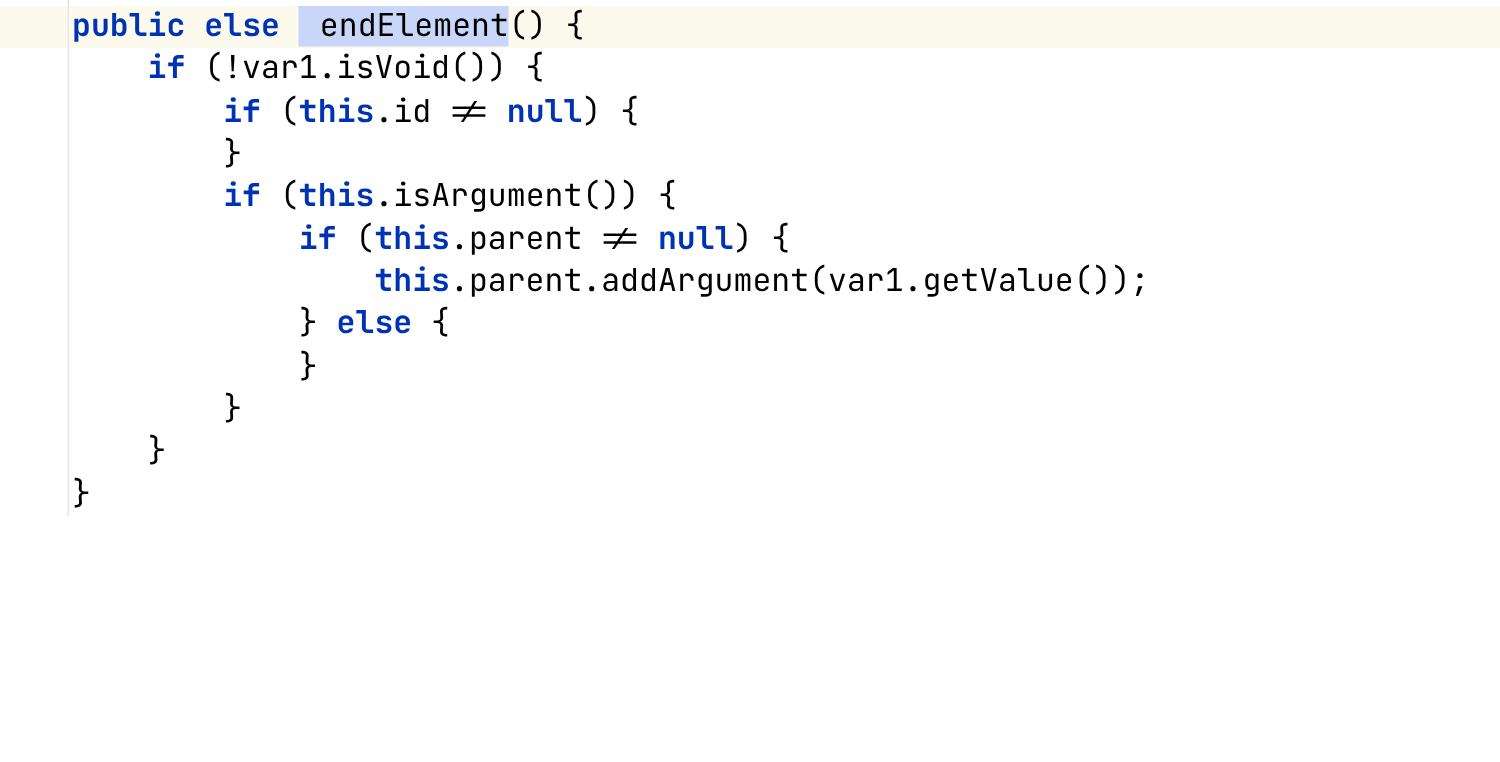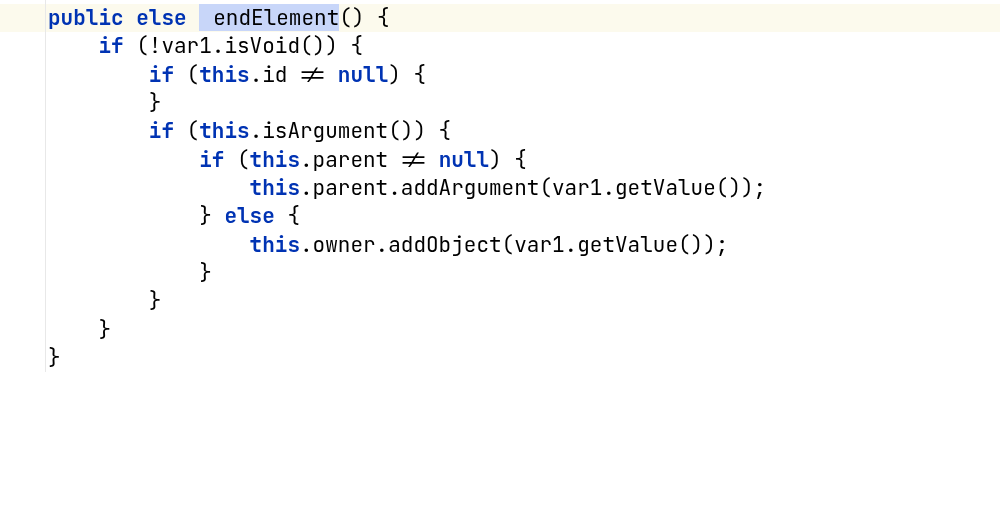--- a/index.html
+++ b/index.html
@@ -55,21 +55,20 @@
   <div class="line"><span class="plain"></span></div>
 
   <div class="line"><span class="plain">        </span><span class="kw">if</span><span class="plain"> (</span><span class="kw">this</span><span class="plain">.isArgument()) {</span></div>
 
   <div class="line"><span class="plain">            </span><span class="kw">if</span><span class="plain"> (</span><span class="kw">this</span><span class="plain">.parent != </span><span class="kw">null</span><span class="plain">) {</span></div>
 
   <div class="line"><span class="plain">                </span><span class="kw">this</span><span class="plain">.parent.addArgument(var1.getValue());</span></div>
 
   <div class="line"><span class="plain">            } </span><span class="kw">else</span><span class="plain"> {</span></div>
 
-  <div class="line"><span class="plain">                </span><span class="kw">this</span><span class="plain">.owner.addObject(var1.getValue());</span></div>
 
   <div class="line"><span class="plain">            }</span></div>
 
   <div class="line"><span class="plain">        }</span></div>
 
   <div class="line"><span class="plain">    }</span></div>
 
   <div class="line"><span class="plain"></span></div>
 
   <div class="line"><span class="plain">}</span></div>

